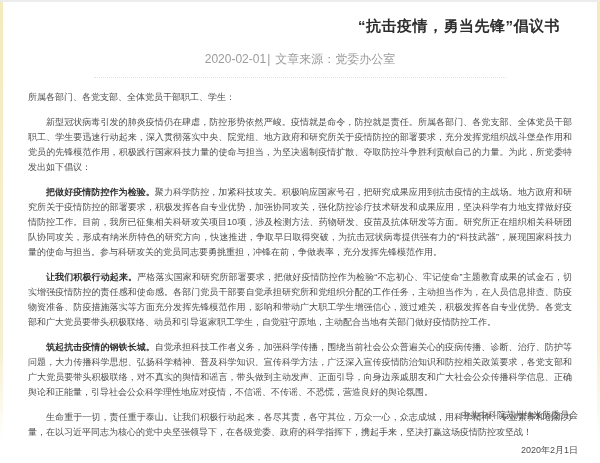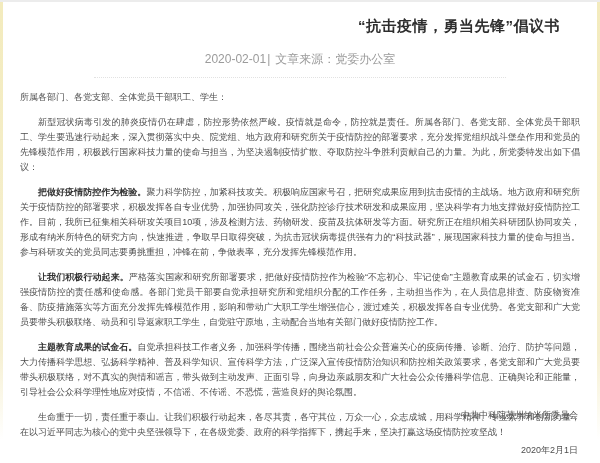--- a/index.html
+++ b/index.html
@@ -45,21 +45,21 @@
     height: 0;
   }
   .body-text {
     margin: 12px 20px 0;
     font-size: 9px;
     line-height: 15px;
     color: #4e4e4e;
     text-align: justify;
   }
   .body-text p {
-    margin: 0 0 10px;
+    margin: 0 8px 10px;
     text-indent: 2em;
   }
   .body-text p.salutation { text-indent: 0; }
   .body-text .lead { font-weight: bold; color: #333333; }
   .signature {
     position: absolute;
     right: 22px;
     bottom: 6px;
     text-align: right;
     font-size: 9px;
@@ -87,21 +87,21 @@
   <div class="body-text">
 
     <p class="salutation">所属各部门、各党支部、全体党员干部职工、学生：</p>
 
     <p><span class="lead"></span><span>新型冠状病毒引发的肺炎疫情仍在肆虐，防控形势依然严峻。疫情就是命令，防控就是责任。所属各部门、各党支部、全体党员干部职工、学生要迅速行动起来，深入贯彻落实中央、院党组、地方政府和研究所关于疫情防控的部署要求，充分发挥党组织战斗堡垒作用和党员的先锋模范作用，积极践行国家科技力量的使命与担当，为坚决遏制疫情扩散、夺取防控斗争胜利贡献自己的力量。为此，所党委特发出如下倡议：</span></p>
 
     <p><span class="lead">把做好疫情防控作为检验。</span><span>聚力科学防控，加紧科技攻关。积极响应国家号召，把研究成果应用到抗击疫情的主战场。地方政府和研究所关于疫情防控的部署要求，积极发挥各自专业优势，加强协同攻关，强化防控诊疗技术研发和成果应用，坚决科学有力地支撑做好疫情防控工作。目前，我所已征集相关科研攻关项目10项，涉及检测方法、药物研发、疫苗及抗体研发等方面。研究所正在组织相关科研团队协同攻关，形成有纳米所特色的研究方向，快速推进，争取早日取得突破，为抗击冠状病毒提供强有力的“科技武器”，展现国家科技力量的使命与担当。参与科研攻关的党员同志要勇挑重担，冲锋在前，争做表率，充分发挥先锋模范作用。</span></p>
 
     <p><span class="lead">让我们积极行动起来。</span><span>严格落实国家和研究所部署要求，把做好疫情防控作为检验“不忘初心、牢记使命”主题教育成果的试金石，切实增强疫情防控的责任感和使命感。各部门党员干部要自觉承担研究所和党组织分配的工作任务，主动担当作为，在人员信息排查、防疫物资准备、防疫措施落实等方面充分发挥先锋模范作用，影响和带动广大职工学生增强信心，渡过难关，积极发挥各自专业优势。各党支部和广大党员要带头积极联络、动员和引导返家职工学生，自觉驻守原地，主动配合当地有关部门做好疫情防控工作。</span></p>
 
-    <p><span class="lead">主题教育成果的试金石。</span><span>自觉承担科技工作者义务，加强科学传播，围绕当前社会公众普遍关心的疫病传播、诊断、治疗、防护等问题，大力传播科学思想、弘扬科学精神、普及科学知识、宣传科学方法，广泛深入宣传疫情防治知识和防控相关政策要求，各党支部和广大党员要带头积极联络，对不真实的舆情和谣言，带头做到主动发声、正面引导，向身边亲戚朋友和广大社会公众传播科学信息、正确舆论和正能量，引导社会公众科学理性地应对疫情，不信谣、不传谣、不恐慌，营造良好的舆论氛围。</span></p>
+    <p><span class="lead">筑起抗击疫情的钢铁长城。</span><span>自觉承担科技工作者义务，加强科学传播，围绕当前社会公众普遍关心的疫病传播、诊断、治疗、防护等问题，大力传播科学思想、弘扬科学精神、普及科学知识、宣传科学方法，广泛深入宣传疫情防治知识和防控相关政策要求，各党支部和广大党员要带头积极联络，对不真实的舆情和谣言，带头做到主动发声、正面引导，向身边亲戚朋友和广大社会公众传播科学信息、正确舆论和正能量，引导社会公众科学理性地应对疫情，不信谣、不传谣、不恐慌，营造良好的舆论氛围。</span></p>
 
     <p><span class="lead"></span><span>生命重于一切，责任重于泰山。让我们积极行动起来，各尽其责，各守其位，万众一心，众志成城，用科学精神、专业素养和创新力量，在以习近平同志为核心的党中央坚强领导下，在各级党委、政府的科学指挥下，携起手来，坚决打赢这场疫情防控攻坚战！</span></p>
 
   </div>
 
   <div class="signature">
     <div class="org">中共中科院苏州纳米所委员会</div>
     <div class="date">2020年2月1日</div>
   </div>
 

